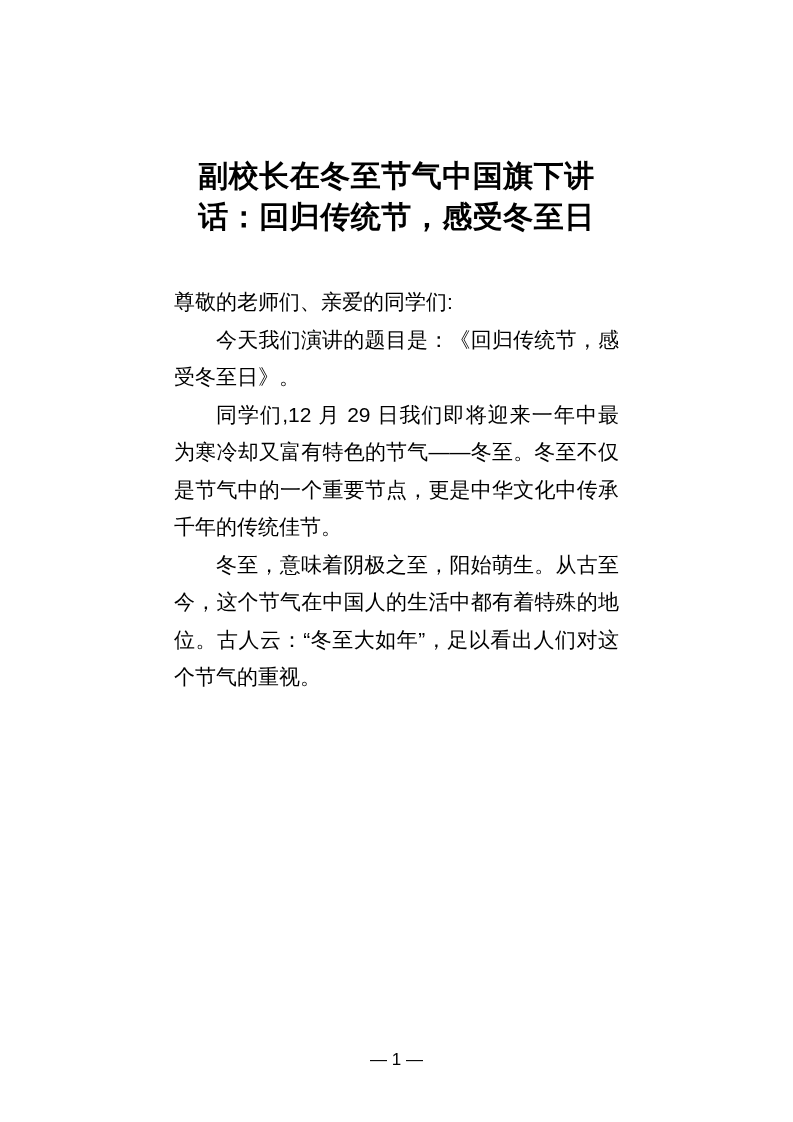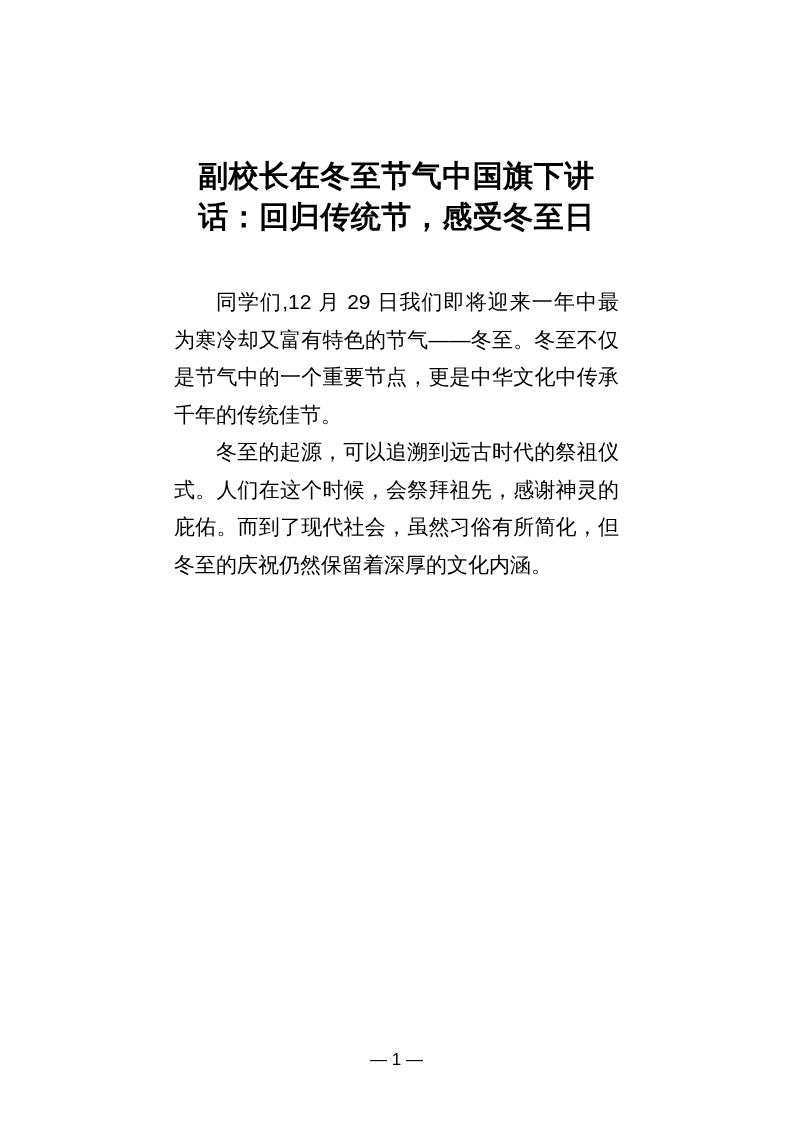--- a/index.html
+++ b/index.html
@@ -54,21 +54,23 @@
   }
 </style>
 </head>
 <body>
 
 <div class="doc-page">
 
   <h1 class="doc-title">副校长在冬至节气中国旗下讲话：回归传统节，感受冬至日</h1>
 
   <div class="doc-body">
+    <p class="para no-indent">尊敬的老师们、亲爱的同学们:</p>
+    <p class="para">今天我们演讲的题目是：《回归传统节，感受冬至日》。</p>
     <p class="para">同学们,12 月 29 日我们即将迎来一年中最为寒冷却又富有特色的节气——冬至。冬至不仅是节气中的一个重要节点，更是中华文化中传承千年的传统佳节。</p>
-    <p class="para">冬至的起源，可以追溯到远古时代的祭祖仪式。人们在这个时候，会祭拜祖先，感谢神灵的庇佑。而到了现代社会，虽然习俗有所简化，但冬至的庆祝仍然保留着深厚的文化内涵。</p>
+    <p class="para">冬至，意味着阴极之至，阳始萌生。从古至今，这个节气在中国人的生活中都有着特殊的地位。古人云：“冬至大如年”，足以看出人们对这个节气的重视。</p>
   </div>
 
   <div class="doc-footer">
     <span>— 1 —</span>
   </div>
 
 </div>
 
 </body></html>

